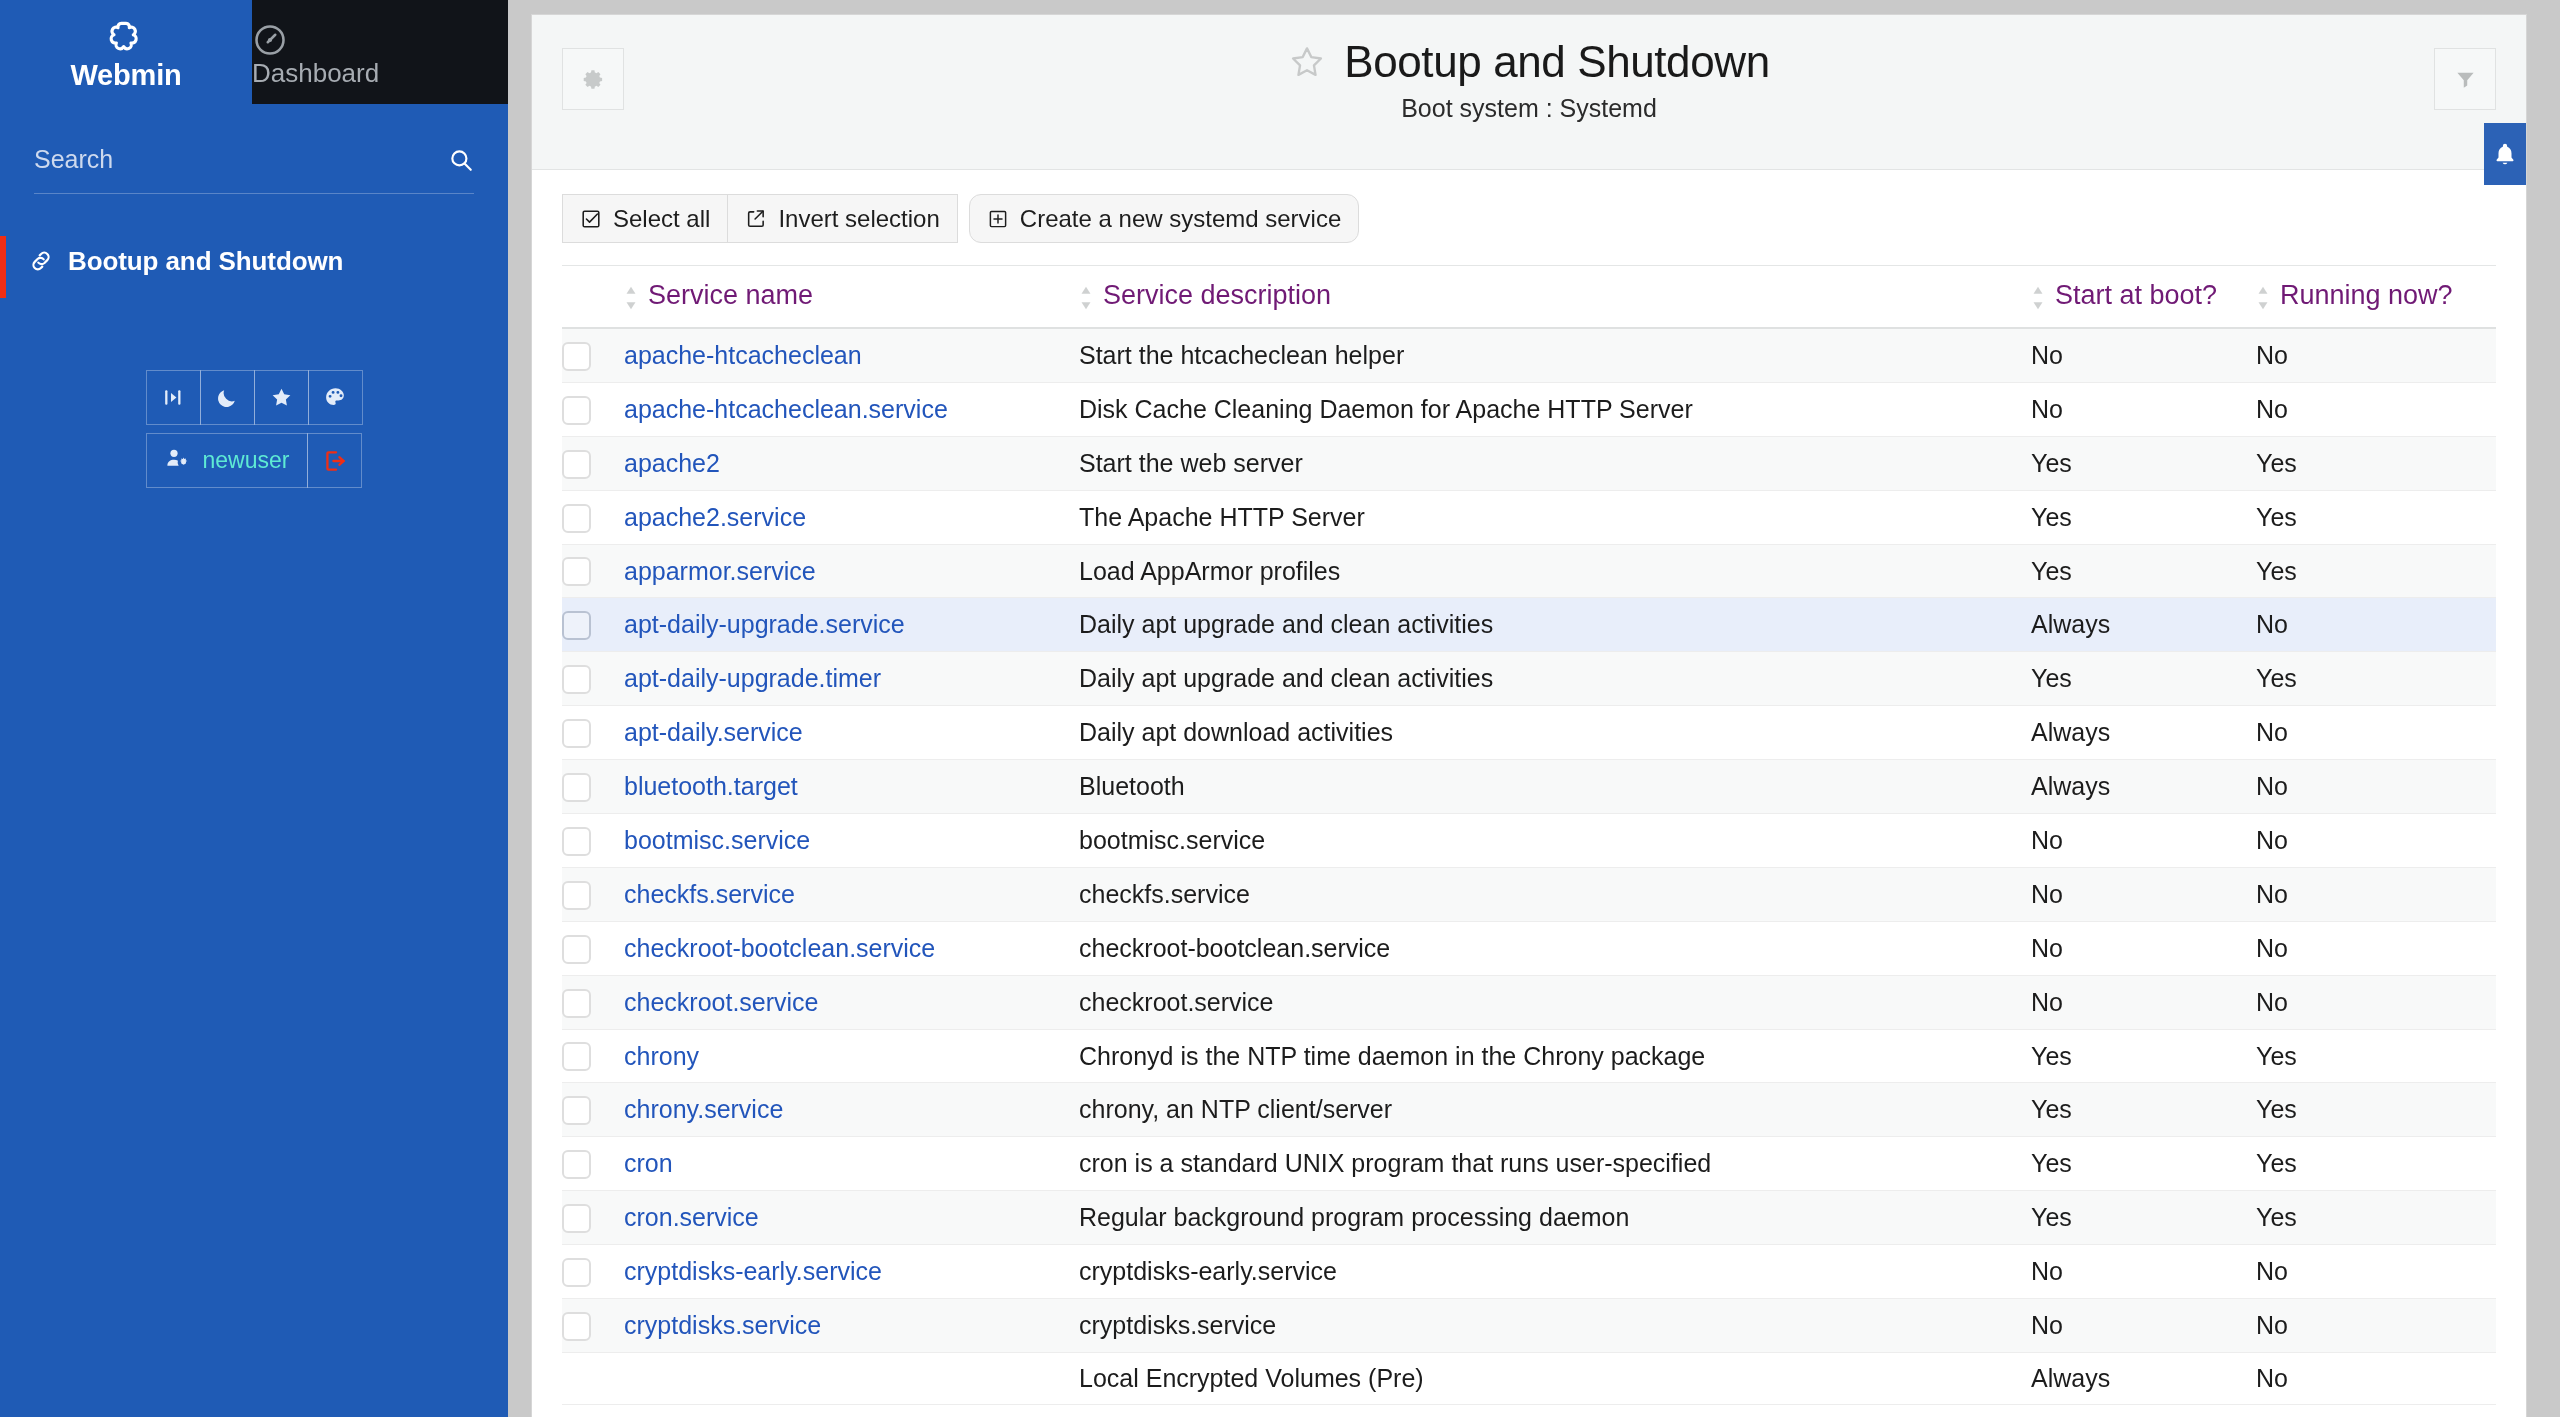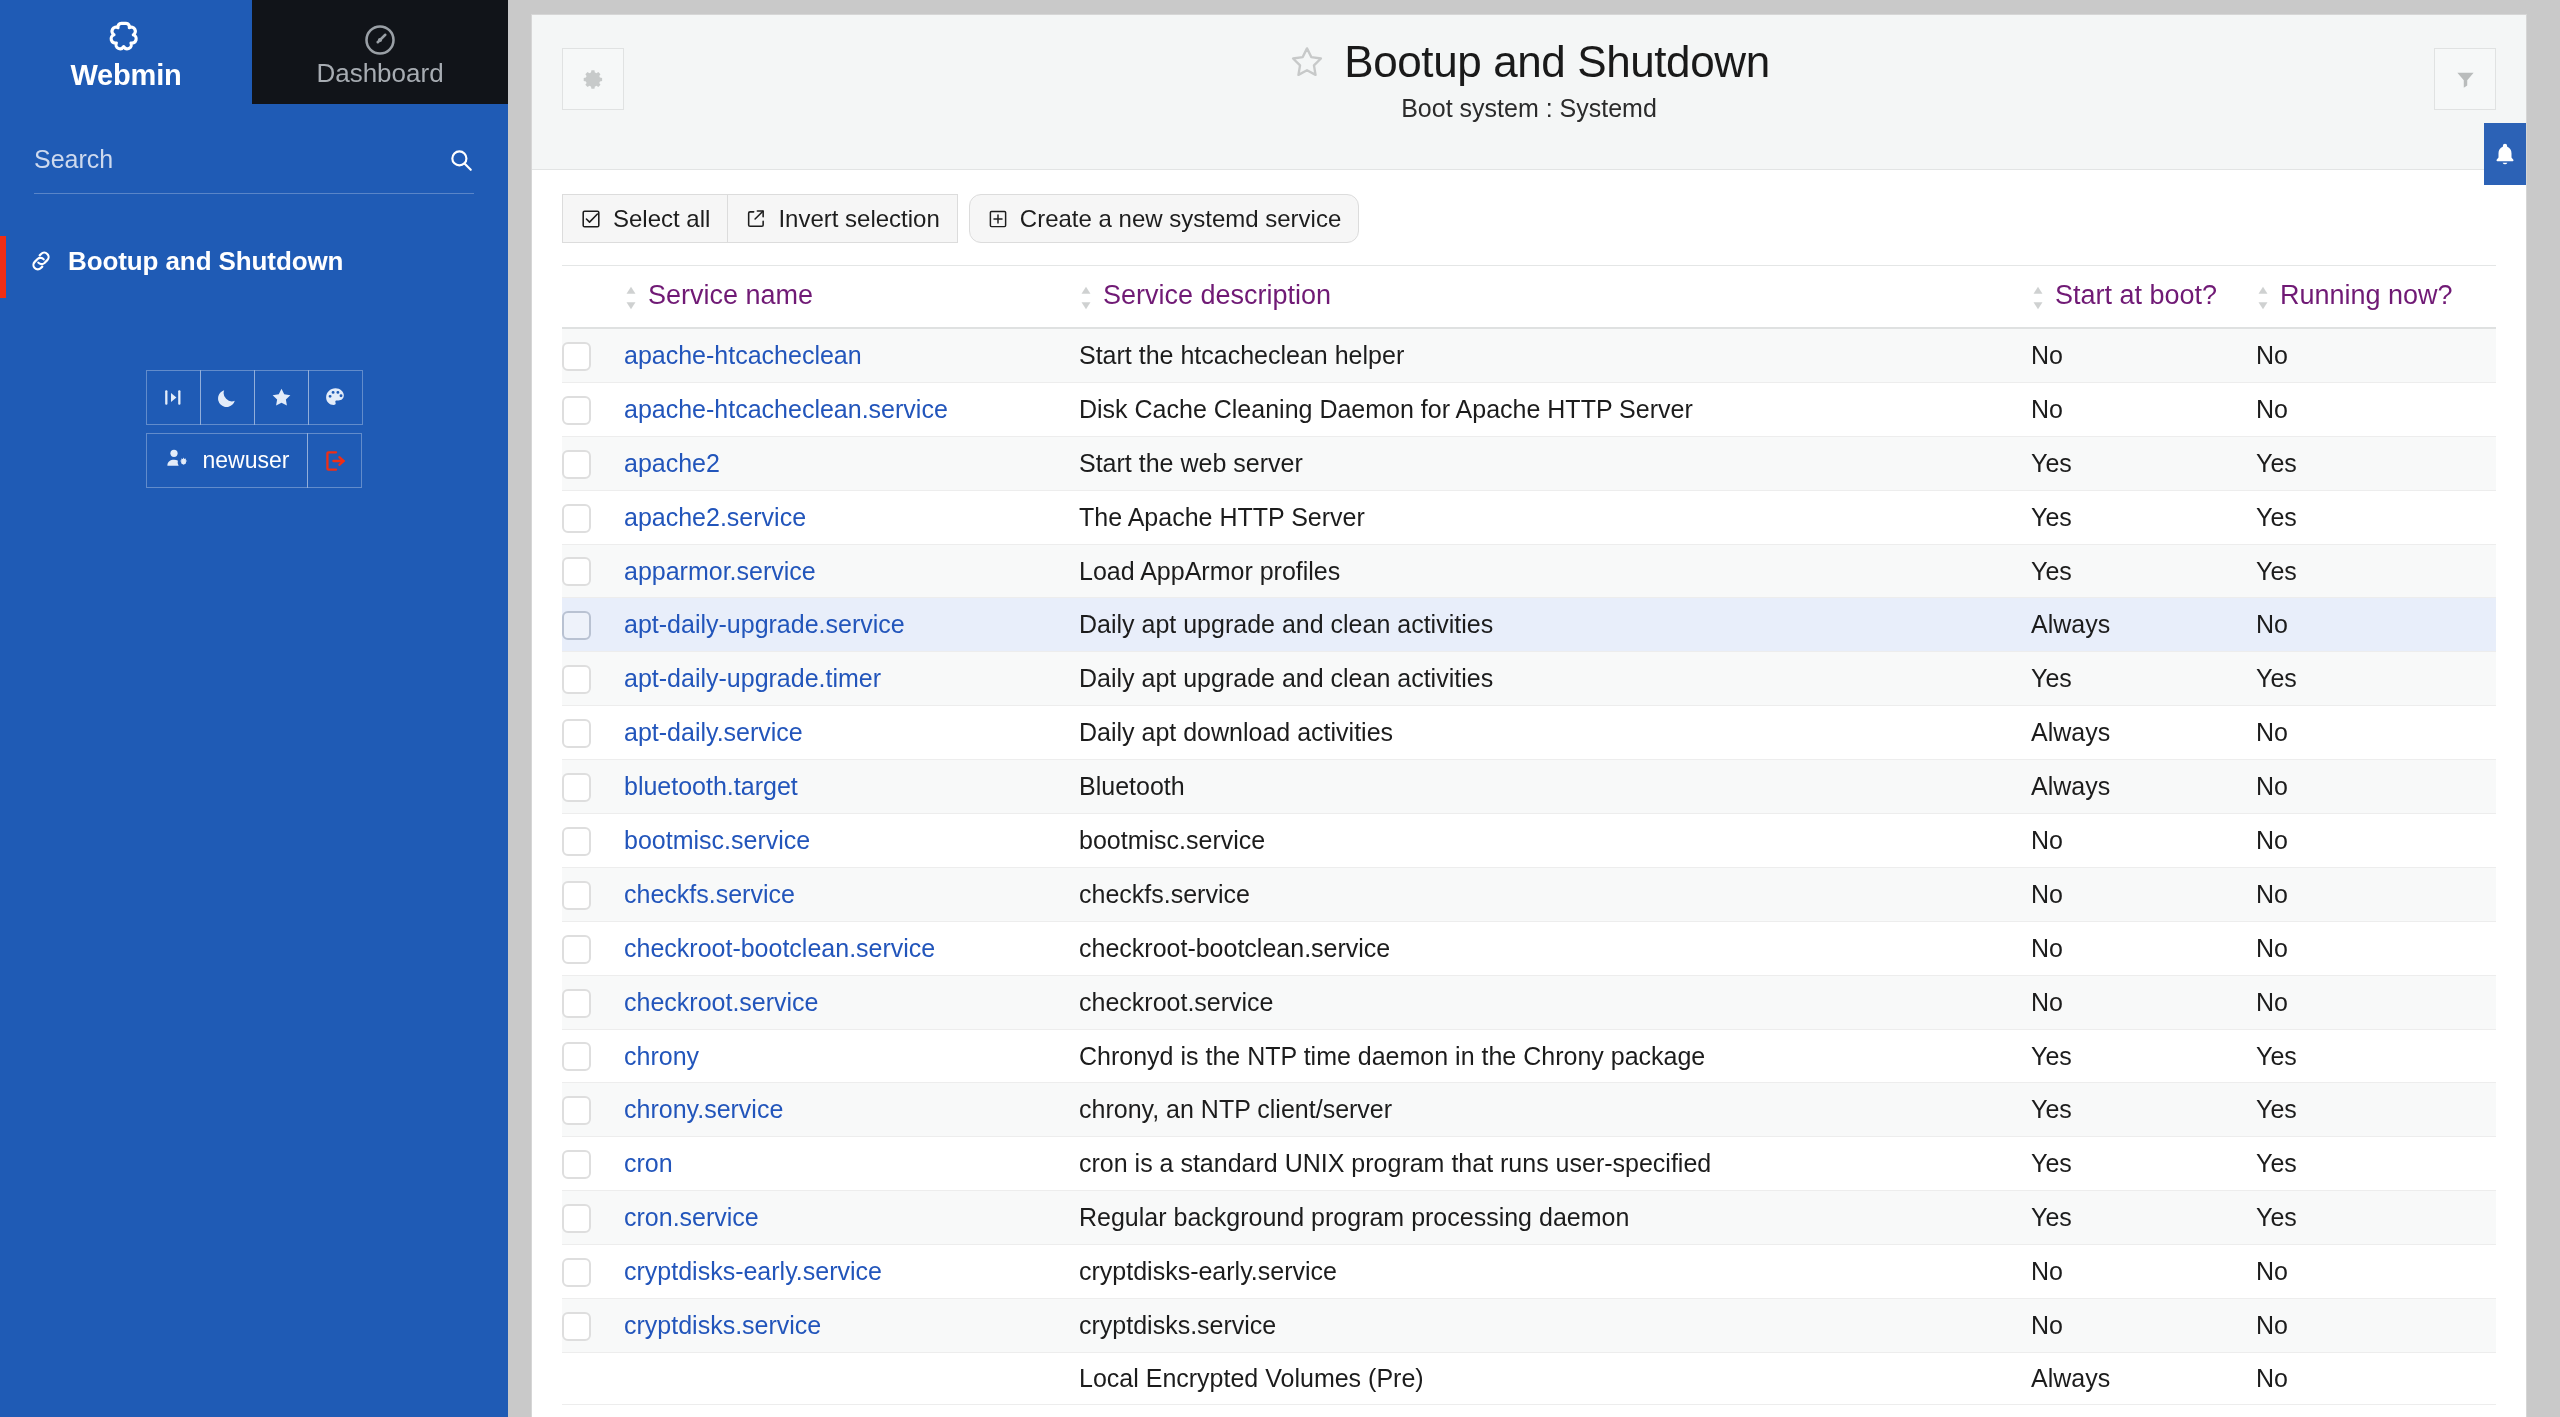--- a/index.html
+++ b/index.html
@@ -29,21 +29,21 @@
     padding-top: 4px;
   }
   .sb-brand .logo { width: 40px; height: 40px; margin-bottom: 2px; }
   .sb-brand .brand-label {
     font-size: 29px; font-weight: bold; letter-spacing: -0.2px; line-height: 1; text-align: right;
   }
   .sb-dash {
     width: 256px; height: 104px;
     background: #111419;
     display: flex; flex-direction: column;
-    align-items: center; justify-content: center;
+    align-items: flex-start; justify-content: center;
     color: #9aa0a6;
     padding-top: 4px;
   }
   .sb-dash .dash-icon { width: 36px; height: 36px; margin-bottom: 2px; }
   .sb-dash .dash-label { font-size: 26px; line-height: 1; color: #a7acb2; }
 
   .sb-search {
     height: 68px;
     margin: 22px 34px 0 34px;
     display: flex; align-items: center;
@@ -86,21 +86,21 @@
     margin-right: -1px;
     display: flex; align-items: center; justify-content: center;
     cursor: pointer;
   }
   .sb-tbtn svg { width: 25px; height: 25px; }
   .sb-tools-row.second { margin-top: 8px; }
   .sb-userbtn {
     height: 55px; padding: 0 18px;
     border: 1px solid rgba(255,255,255,0.30);
     display: flex; align-items: center; gap: 12px;
-    color: #ffffff; font-size: 23px; cursor: pointer;
+    color: #5eead4; font-size: 23px; cursor: pointer;
     margin-right: -1px;
   }
   .sb-userbtn svg { width: 26px; height: 24px; }
   .sb-logout {
     width: 55px; height: 55px;
     border: 1px solid rgba(255,255,255,0.30);
     display: flex; align-items: center; justify-content: center;
     cursor: pointer;
   }
   .sb-logout svg { width: 26px; height: 26px; }

